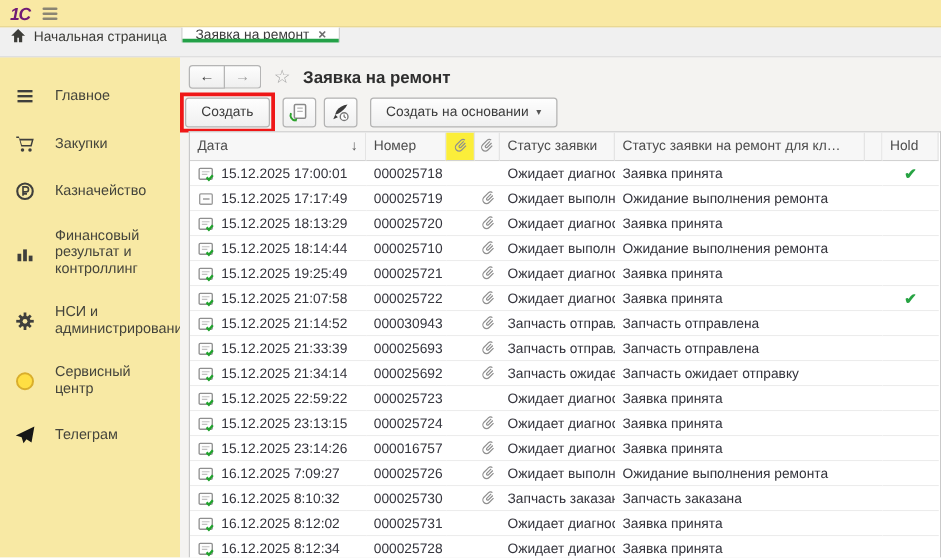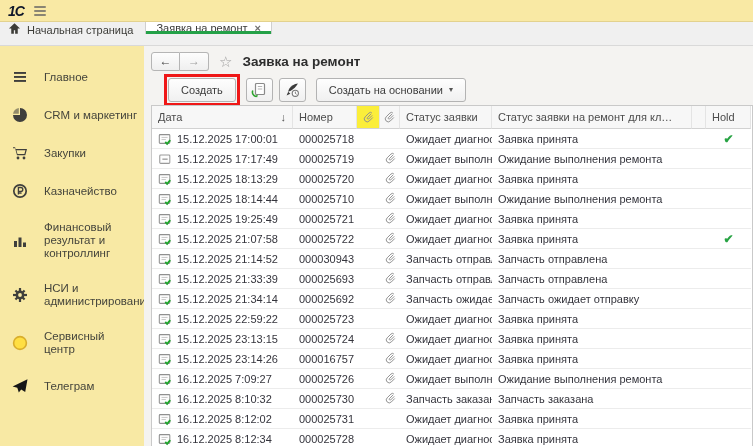--- a/index.html
+++ b/index.html
@@ -2,21 +2,21 @@
 <html><head>
 <meta charset="utf-8">
 <style>
   * { box-sizing: border-box; margin: 0; padding: 0; }
   html,body { width:753px; height:446px; overflow:hidden; }
   body { font-family:"Liberation Sans", sans-serif; background:#f4f3f1; font-size:11px; color:#3a3a3a; }
   .app { width:753px; height:446px; display:flex; flex-direction:column; overflow:hidden; }
 
   
   .topbar { height:22px; background:#f9e9a4; border-bottom:1px solid #e3d28e; display:flex; align-items:center; gap:8px; padding:0 8px; flex:0 0 auto; }
-  .logo { color:#0f172a; font-weight:bold; font-style:italic; font-size:14px; letter-spacing:-1px; line-height:1; }
+  .logo { color:#701a75; font-weight:bold; font-style:italic; font-size:14px; letter-spacing:-1px; line-height:1; }
   .hamburger { display:inline-flex; flex-direction:column; gap:2px; cursor:pointer; padding:2px; }
   .hamburger i { display:block; width:12px; height:2px; background:#8a8573; border-radius:1px; }
   .win-title { font-size:11px; color:#3c3a31; margin-left:6px; }
 
   
   .tabbar { height:24px; background:#f0f0f0; border-bottom:1px solid #d9d9d9; display:flex; align-items:flex-start; flex:0 0 auto; }
   .home-tab { display:flex; align-items:center; gap:6px; padding:0 12px 0 8px; color:#3c3c38; cursor:pointer; }
   .home-tab svg { width:13px; height:13px; }
   .tab { display:flex; align-items:center; gap:7px; padding:0 10px; background:#ffffff; border-left:1px solid #cfcfcf; border-right:1px solid #cfcfcf; position:relative; cursor:pointer; }
   .tab::after { content:""; position:absolute; left:0; right:0; bottom:0; height:3px; background:#24a148; }
@@ -35,21 +35,21 @@
   
   .navrow { height:26px; display:flex; align-items:center; padding-left:7px; gap:10px; flex:0 0 auto; margin-top:2px; }
   .navbtns { display:flex; }
   .navbtn { width:29px; height:19px; border:1px solid #b5b5b5; background:linear-gradient(#fdfdfd,#efefef); display:flex; align-items:center; justify-content:center; font-size:12px; cursor:pointer; }
   .navbtn.back { border-radius:3px 0 0 3px; color:#3c3c3c; }
   .navbtn.fwd { border-radius:0 3px 3px 0; border-left:none; color:#9f9f9f; }
   .star { color:#a0a0a0; font-size:15px; line-height:1; cursor:pointer; }
   .page-title { font-size:13.5px; font-weight:bold; color:#2e2e2e; }
 
   
-  .toolbar { height:31px; display:flex; align-items:center; gap:6px; padding-left:20px; flex:0 0 auto; }
+  .toolbar { height:31px; display:flex; align-items:center; gap:6px; padding-left:0; flex:0 0 auto; }
   .btn { height:24px; border:1px solid #b3b3b3; border-radius:3px; background:linear-gradient(#fefefe,#f0f0f0); display:inline-flex; align-items:center; justify-content:center; padding:0 12px; font-size:11px; color:#3c3c3c; cursor:pointer; }
   .iconbtn { width:27px; padding:0; }
   .iconbtn svg { width:16px; height:16px; }
   .annotation { border:3px solid #ef1717; padding:1px; display:inline-flex; }
   .dd-arrow { font-size:8px; color:#555; margin-left:6px; }
 
   
   .table-wrap { margin-left:7px; flex:1; border:1px solid #c9c9c9; border-bottom:none; background:#fff; overflow:hidden; }
   .tgrid { display:grid; grid-template-columns:141px 64px 23px 20px 92px 200px 14px 45px; }
   .th { background:#f7f7f7; border-bottom:1px solid #d2d2d2; border-right:1px solid #e4e4e4; height:23px; display:flex; align-items:center; padding:0 6px; color:#4c4c4c; cursor:pointer; white-space:nowrap; overflow:hidden; }
@@ -98,29 +98,20 @@
           <span class="side-icon">
             <svg viewBox="0 0 16 16">
               <g fill="#3f3f3c">
                 <rect x="2" y="3" width="12" height="1.9"></rect>
                 <rect x="2" y="7" width="12" height="1.9"></rect>
                 <rect x="2" y="11" width="12" height="1.9"></rect>
               </g>
             </svg>
           </span>
           <span class="side-label">Главное</span>
-        </div>
-        <div class="side-item">
-          <span class="side-icon">
-            <svg viewBox="0 0 16 16">
-              <path d="M8 1a7 7 0 1 1-7 7h7z" fill="#3f3f3c"></path>
-              <path d="M6.8 0.9A7 7 0 0 0 1 6.8h5.8z" fill="#3f3f3c" opacity="0.55"></path>
-            </svg>
-          </span>
-          <span class="side-label">CRM и маркетинг</span>
         </div>
         <div class="side-item">
           <span class="side-icon">
             <svg viewBox="0 0 16 16">
               <path d="M1 2.2h2.1l.5 1.8H15l-1.7 6.2H5L3.3 4 3 3.3H1zM5.5 9h6.9l1-3.7H4.4z" fill="#3f3f3c"></path>
               <circle cx="6" cy="13" r="1.4" fill="#3f3f3c"></circle>
               <circle cx="12" cy="13" r="1.4" fill="#3f3f3c"></circle>
             </svg>
           </span>
           <span class="side-label">Закупки</span>

